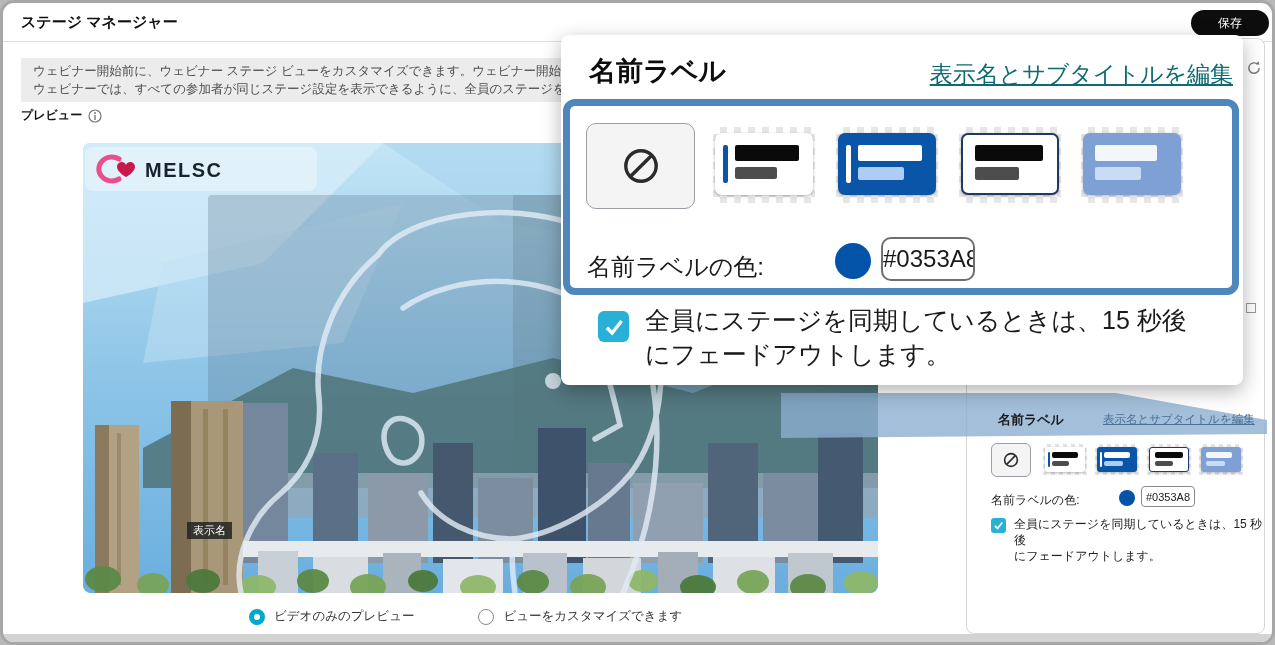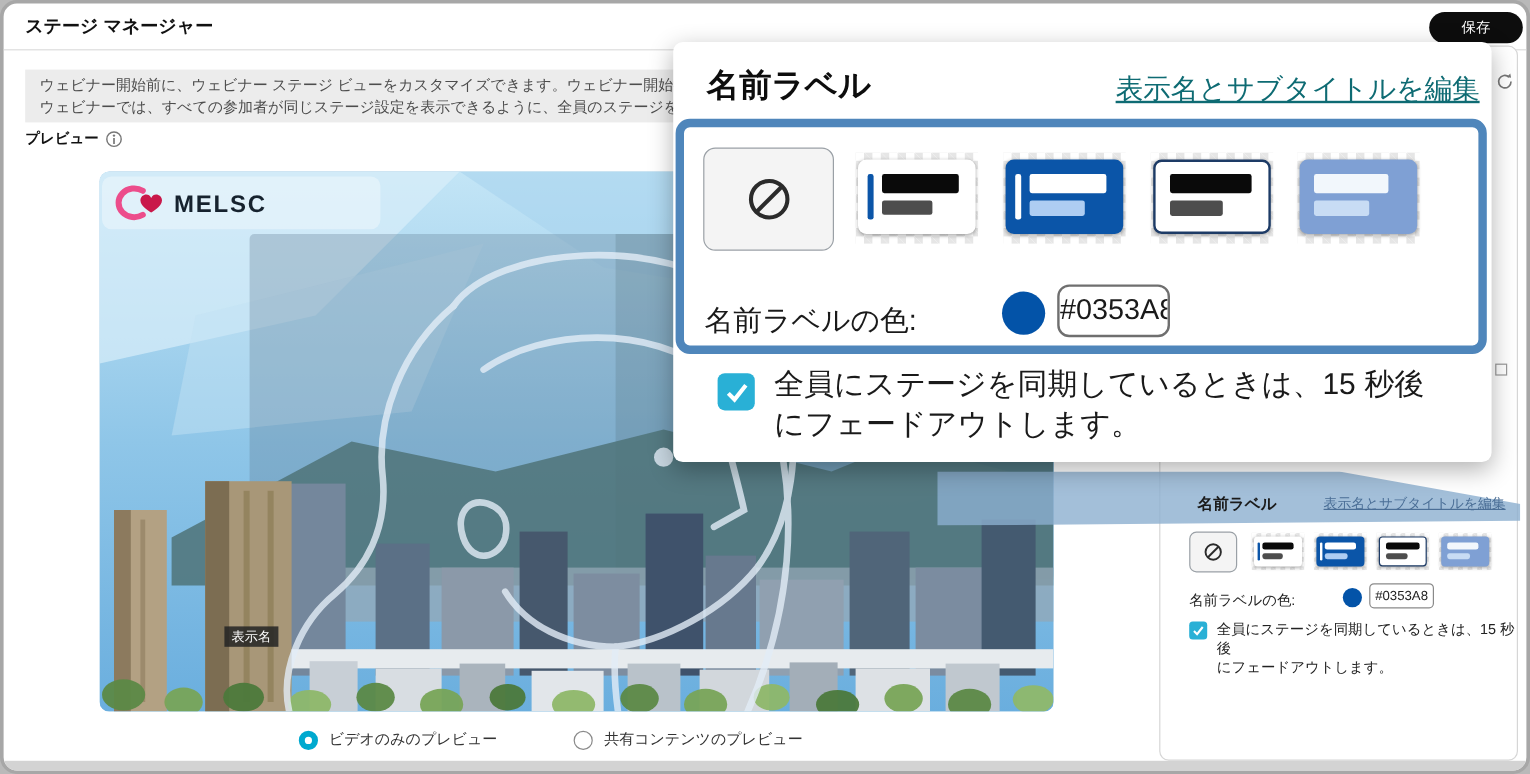--- a/index.html
+++ b/index.html
@@ -221,21 +221,21 @@
     <div class="display-name-tag">表示名</div>
   </div>
 
   <div class="radio-row">
     <div class="radio-item">
       <div class="radio-on"></div>
       <span>ビデオのみのプレビュー</span>
     </div>
     <div class="radio-item">
       <div class="radio-off"></div>
-      <span>共有コンテンツのプレビュー</span>
+      <span>ビューをカスタマイズできます</span>
     </div>
   </div>
 
   <div class="sidebar"></div>
   <svg class="sb-refresh" viewBox="0 0 16 16">
     <path d="M13.2 8 a5.2 5.2 0 1 1 -1.6 -3.7" fill="none" stroke="#777" stroke-width="1.4"></path>
     <path d="M12.6 1.2 L13.2 4.8 L9.7 4.1 Z" fill="#777"></path>
   </svg>
   <div class="sb-ghost-square"></div>
 

